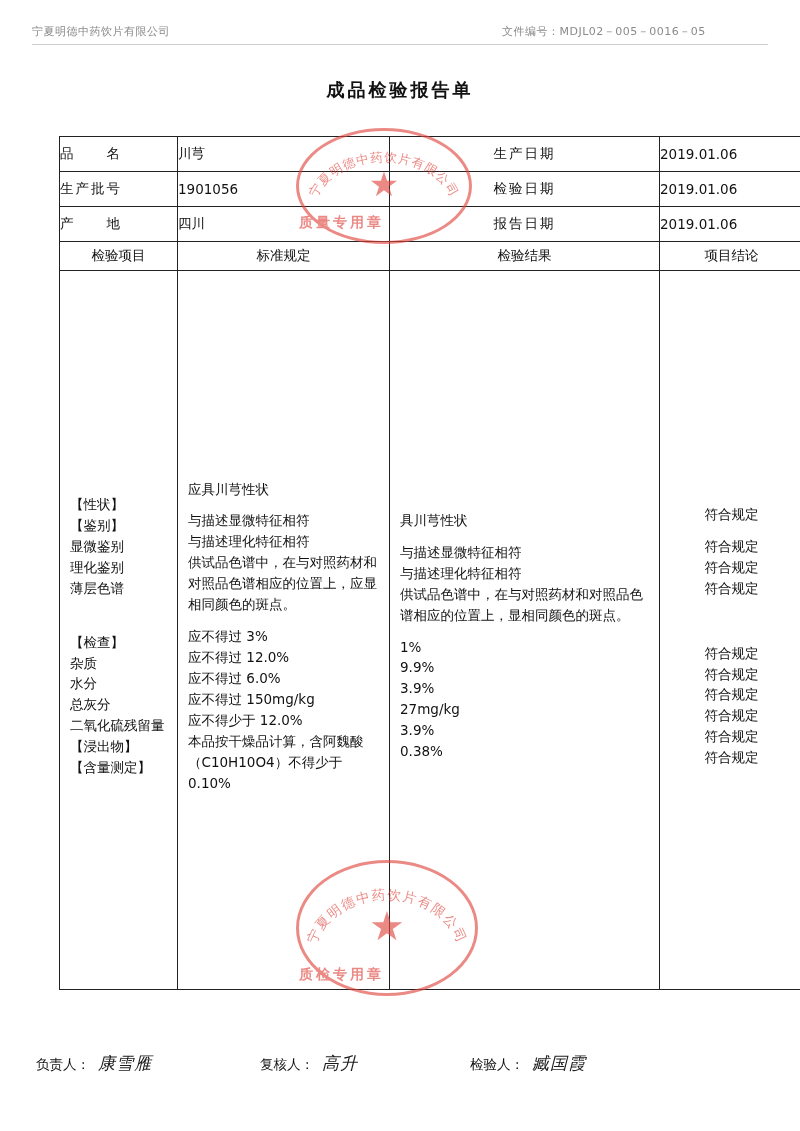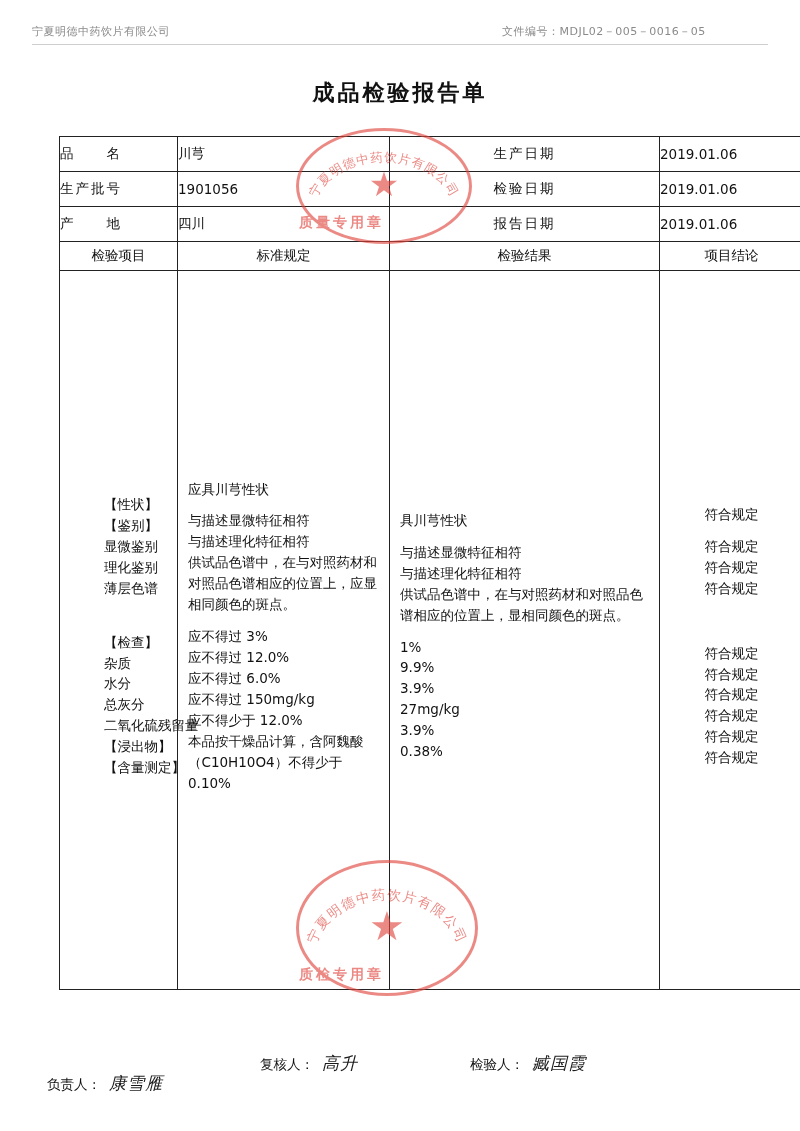--- a/index.html
+++ b/index.html
@@ -54,21 +54,21 @@
     border-top: 1px solid #cfcfcf;
   }
 
   
   .doc-title {
     position: absolute;
     top: 78px;
     left: 0;
     width: 800px;
     text-align: center;
-    font-size: 22px;
+    font-size: 18px;
     font-weight: bold;
     letter-spacing: 3px;
     font-family: "DejaVu Sans", "Liberation Sans", sans-serif;
   }
 
   
   .table-wrap {
     position: absolute;
     left: 28px;
     top: 136px;
@@ -108,21 +108,21 @@
   td.body-cell {
     vertical-align: top;
     height: 718px;
   }
   .body-inner {
     padding: 12px 10px 0 10px;
     line-height: 1.55;
     font-size: 13.5px;
   }
   .body-inner .blank { height: 11px; }
-  .sub { white-space: nowrap; margin-left: 34px; }
+  .sub { white-space: nowrap; }
   .wrapline { }
 
   
   tr.concl td {
     height: 32px;
     font-size: 13.5px;
   }
 
   
   .sign-row {
@@ -131,21 +131,21 @@
     top: 1052px;
     width: 744px;
     height: 40px;
     font-size: 13.5px;
   }
   .sign-item {
     position: absolute;
     top: 0;
     white-space: nowrap;
   }
-  .sign-1 { left: 19px; margin-top: 20px; }
+  .sign-1 { left: 8px; }
   .sign-2 { left: 232px; }
   .sign-3 { left: 442px; }
   .sig-script {
     font-family: "DejaVu Serif", "Liberation Serif", serif;
     font-style: italic;
     font-size: 17px;
     color: #1a1a1a;
     margin-left: 8px;
     letter-spacing: 1px;
   }

